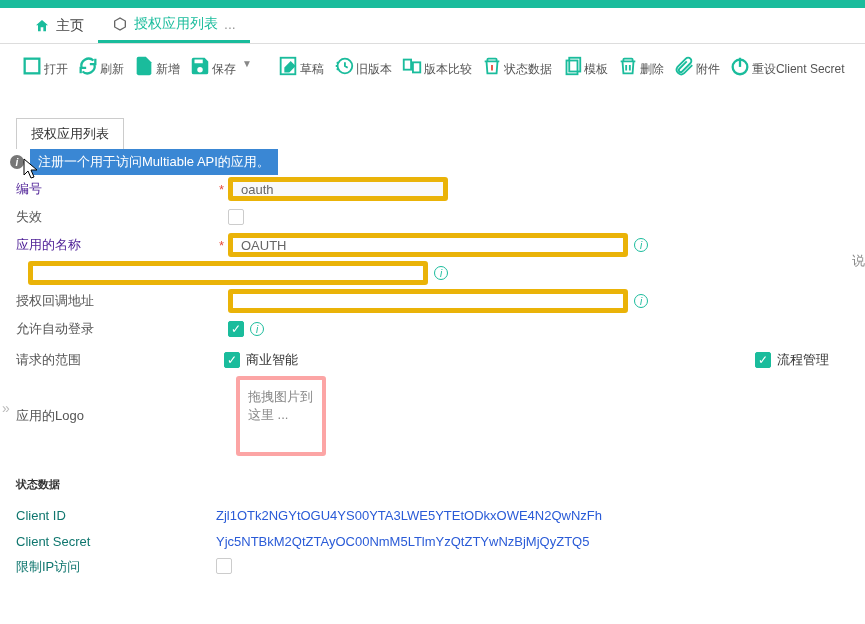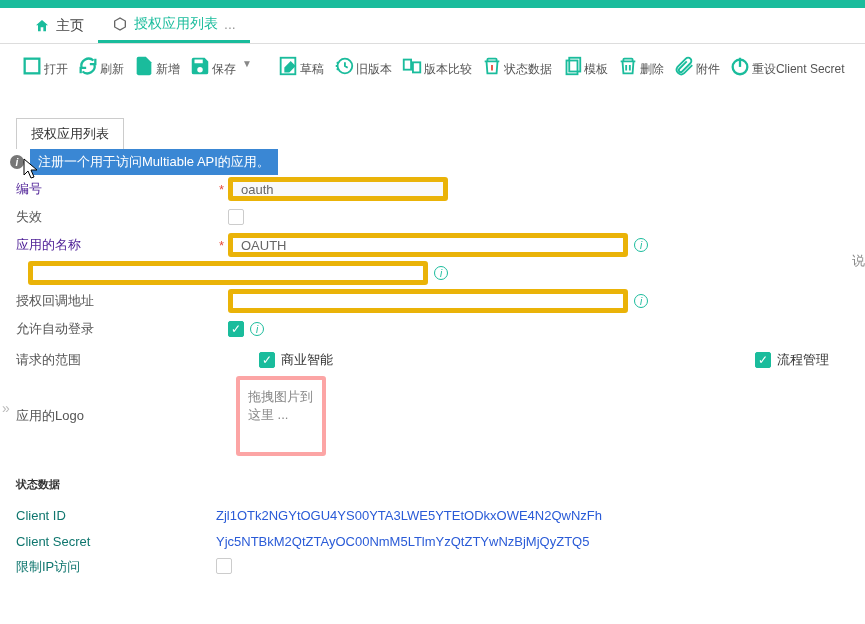--- a/index.html
+++ b/index.html
@@ -38,21 +38,21 @@
     
     input[type="text"].tx { border: 5px solid #eab308; border-radius: 3px; height: 24px; padding: 0 8px; font-size: 13px; background: #f9f9f9; color: #666; }
     input[type="text"].tx.wide { width: 400px; background: #fff; }
     input[type="text"].tx.short { width: 220px; }
     .checkbox { width: 16px; height: 16px; border: 1px solid #ccc; border-radius: 2px; background: #fff; display: inline-flex; align-items: center; justify-content: center; cursor: pointer; }
     .checkbox.checked { background: #1abc9c; border-color: #1abc9c; color: #fff; }
     .checkbox.checked::after { content: "✓"; font-size: 12px; line-height: 1; }
     .help-ic { width: 14px; height: 14px; border: 1px solid #1abc9c; border-radius: 50%; color: #1abc9c; display: inline-flex; align-items: center; justify-content: center; font-size: 10px; font-style: italic; cursor: help; }
     
     .scope-row { display: flex; gap: 20px; align-items: center; padding-left: 20px; width: 100%; }
-    .scope-item { display: flex; align-items: center; gap: 6px; margin-left: 35px; }
+    .scope-item { display: flex; align-items: center; gap: 6px; }
     .scope-item:last-child { margin-left: auto; margin-right: 20px; }
     
     .logo-box { width: 90px; height: 80px; border: 4px solid #fca5a5; border-radius: 3px; padding: 8px; color: #888; font-size: 13px; display: flex; align-items: flex-start; margin-left: 8px; cursor: pointer; }
     
     .section-title { font-weight: bold; font-size: 11px; margin: 16px 0 10px 16px; color: #333; }
     
     .status-row { display: flex; align-items: center; min-height: 26px; padding: 0 16px; }
     .status-label { width: 200px; font-size: 13px; color: #0f766e; }
     .status-value { color: #2a5bd7; font-size: 13px; }
     

